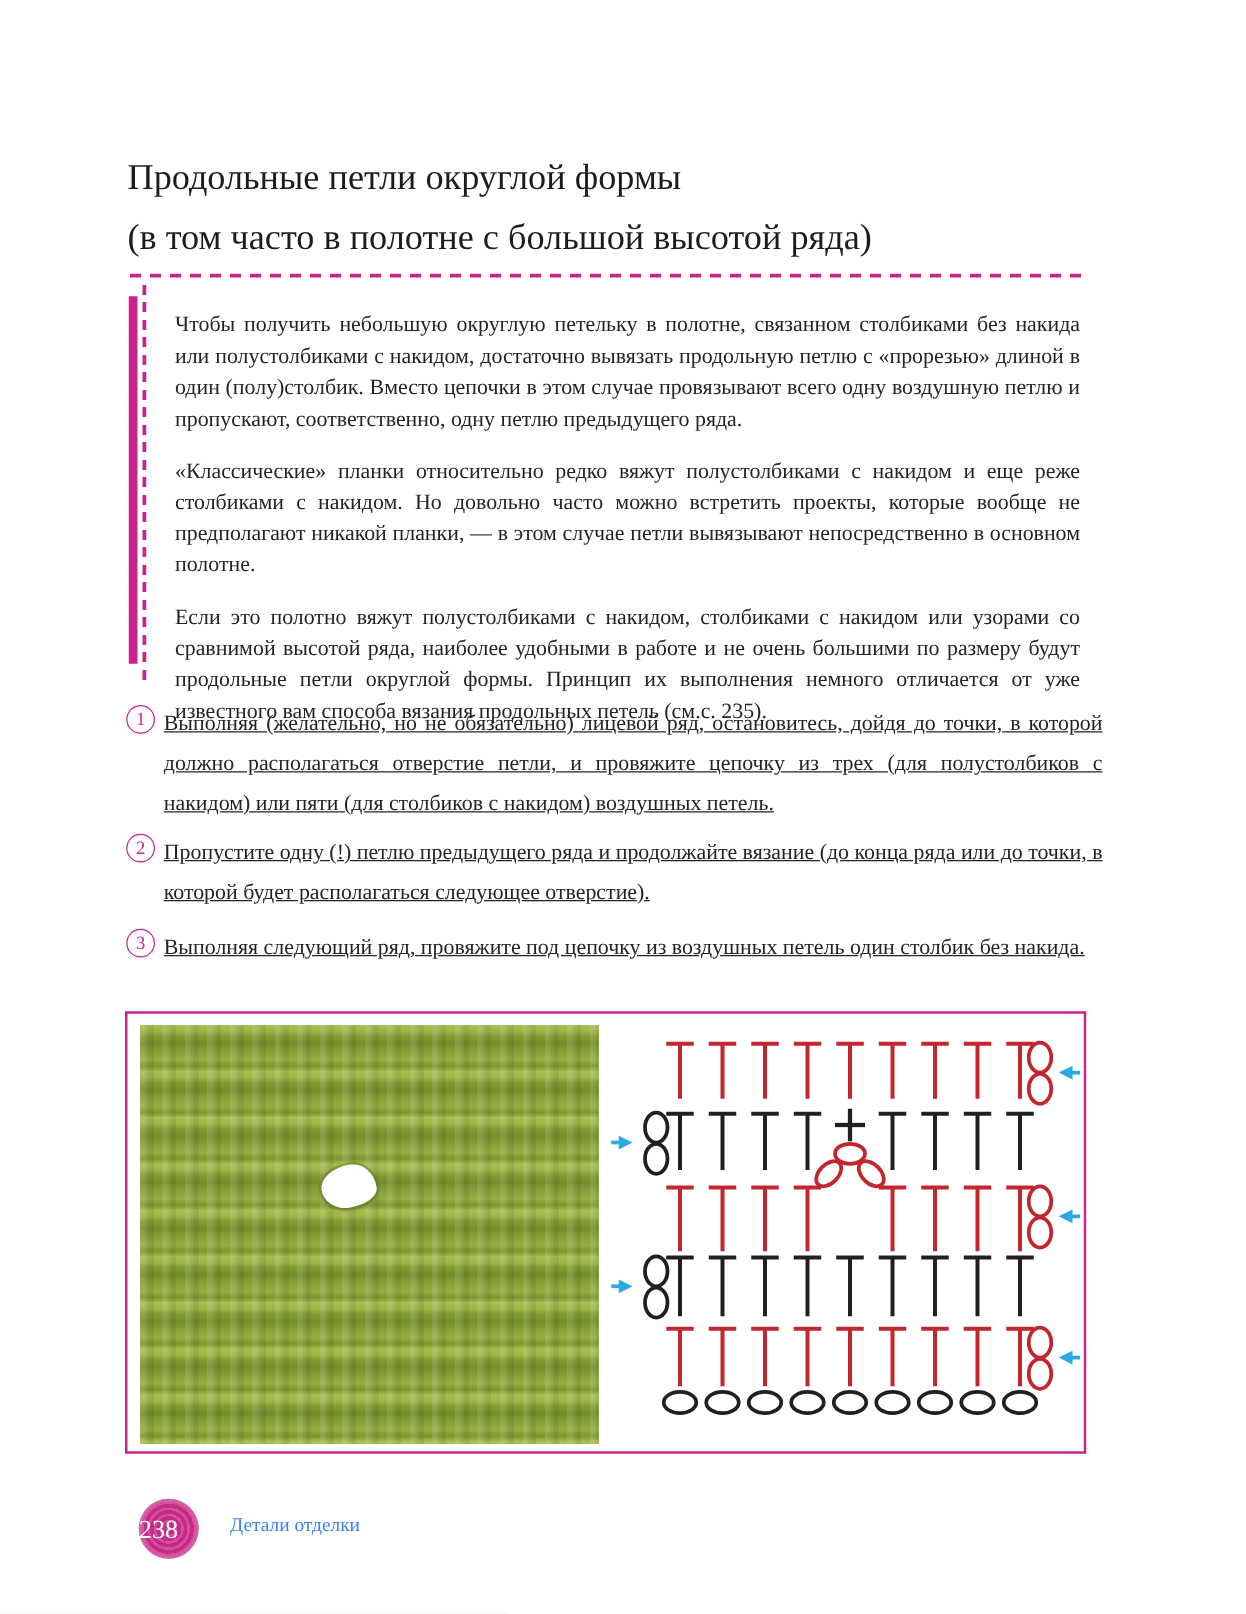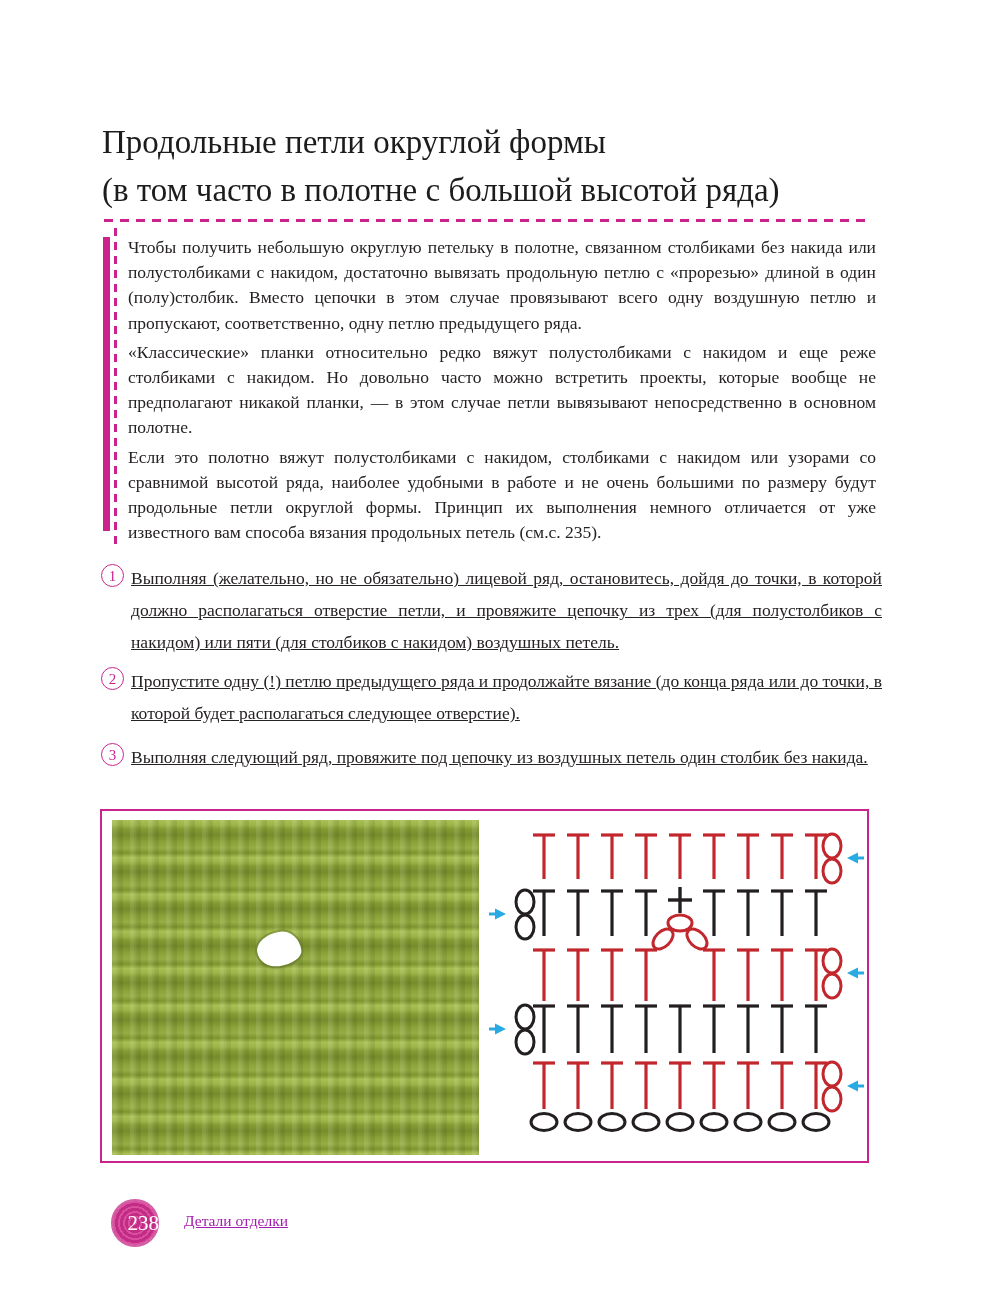--- a/index.html
+++ b/index.html
@@ -3,38 +3,38 @@
 <meta charset="utf-8">
 <style>
   html,body{margin:0;padding:0;background:#e8e8e8;}
   .page{
     position:relative; width:997px; height:1291px; background:#ffffff;
     font-family:"Liberation Serif","DejaVu Serif",serif; color:#262223;
     margin:0 auto; overflow:hidden;
   }
   .page-title{
     position:absolute; left:102px; top:118px; width:800px;
-    font-size:33px; line-height:48px; font-weight:400; color:#1d1c1c;
+    font-size:29px; line-height:48px; font-weight:400; color:#1d1c1c;
   }
   .dashed-rule{
     position:absolute; left:104px; top:219px; width:768px; height:3px;
     background:repeating-linear-gradient(90deg,#c9248e 0 9px,transparent 9px 16px);
   }
   .intro-bar{
     position:absolute; left:103px; top:237px; width:7px; height:294px; background:#c9248e;
   }
   .intro-dash{
     position:absolute; left:114px; top:228px; width:3px; height:319px;
     background:repeating-linear-gradient(180deg,#c9248e 0 8px,transparent 8px 14px);
   }
   .intro-text{
     position:absolute; left:124px; top:231px; width:756px;
     font-size:17.5px; line-height:25.2px; text-align:justify;
   }
-  .intro-text p{margin:4px;}
+  .intro-text p{margin:16px;}
   .step{position:absolute; left:101px; width:781px;}
   .step-num{
     position:absolute; left:0; top:2px; width:23px; height:23px; border-radius:50%;
     border:1.6px solid #c9258f; color:#c9258f; font-size:15px; line-height:23px;
     text-align:center; box-sizing:border-box; background:#fff;
   }
   .step-text{
     position:absolute; left:30px; top:0; width:751px;
     font-size:17.5px; line-height:32px; text-align:justify;text-decoration:underline;
   }
@@ -57,24 +57,24 @@
     position:absolute; left:145px; top:112px; width:44px; height:34px;
     background:#fff; transform:rotate(-8deg);
     border-radius:58% 42% 55% 45% / 50% 62% 38% 50%;
     box-shadow:0 0 0 2px rgba(110,130,45,0.55), 0 2px 3px rgba(70,85,25,0.5);
   }
   .diagram-svg{position:absolute; left:0; top:0;}
   .footer-badge{
     position:absolute; left:111px; top:1199px; width:48px; height:48px; border-radius:50%;
     background:repeating-radial-gradient(circle at 50% 50%, #d94f9d 0 2px, #c22b86 2px 5px);
     box-shadow:inset 0 0 0 2px rgba(255,255,255,0.25);
-    color:#ffffff; font-size:21px; line-height:48px; text-align:right;
+    color:#ffffff; font-size:21px; line-height:48px; text-align:left;
   }
   .footer-label{
-    position:absolute; left:184px; top:1212px; font-size:15.5px; color:#a21caf;text-decoration:underline;
+    position:absolute; left:184px; top:1212px; font-size:15.5px; color:#3b82f6;
   }
 </style>
 </head>
 <body>
 
 <div class="page">
 
   <div class="page-title">
     <div>Продольные петли округлой формы</div>
     <div>(в том часто в полотне с большой высотой ряда)</div>

